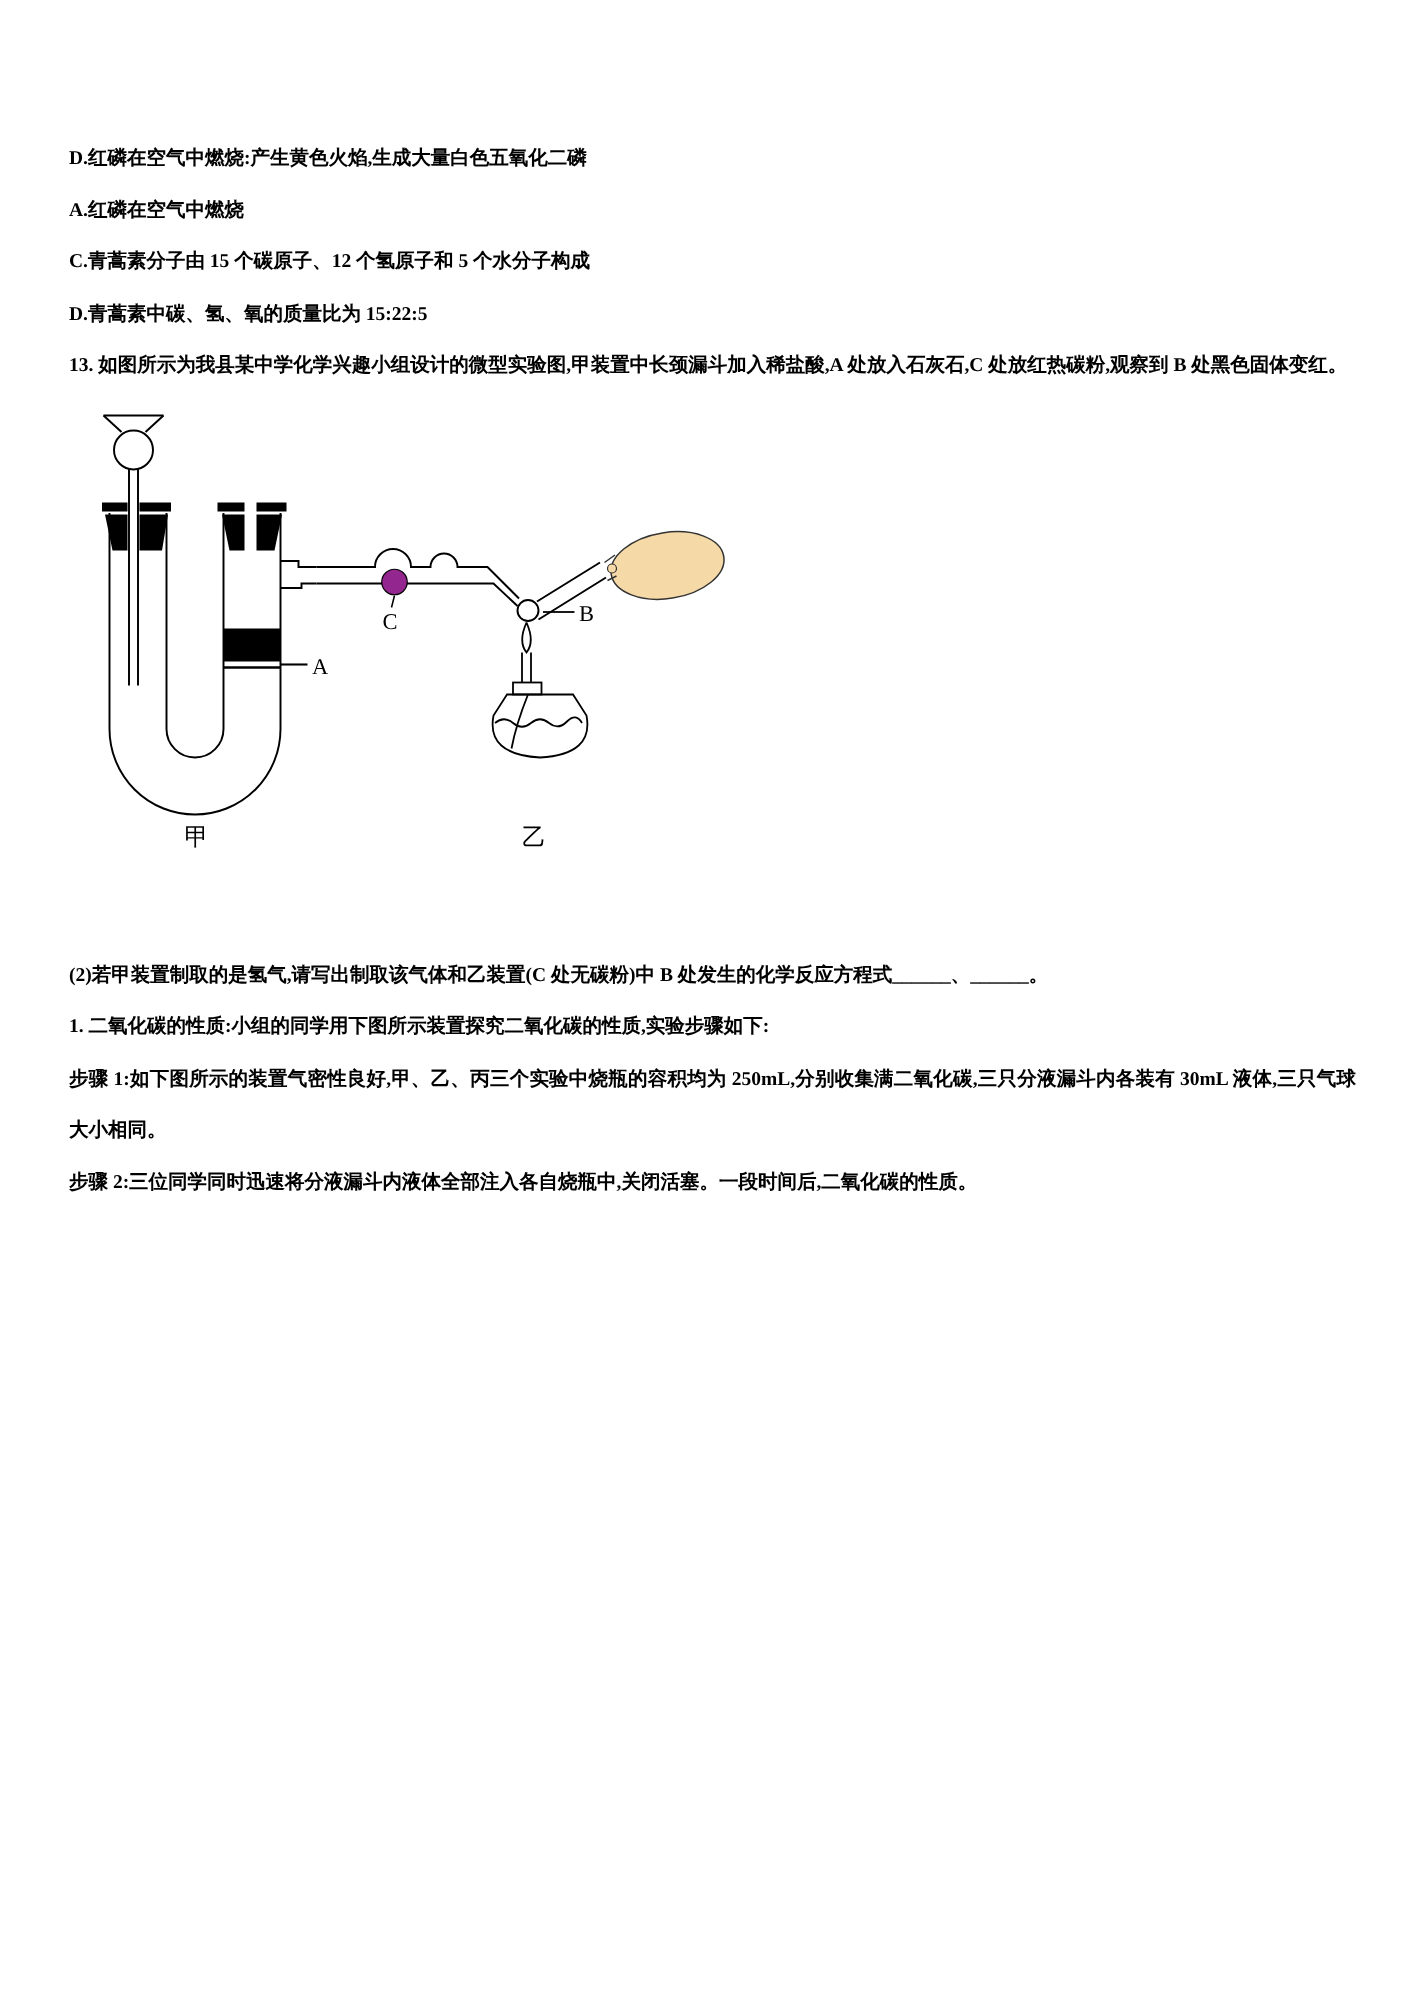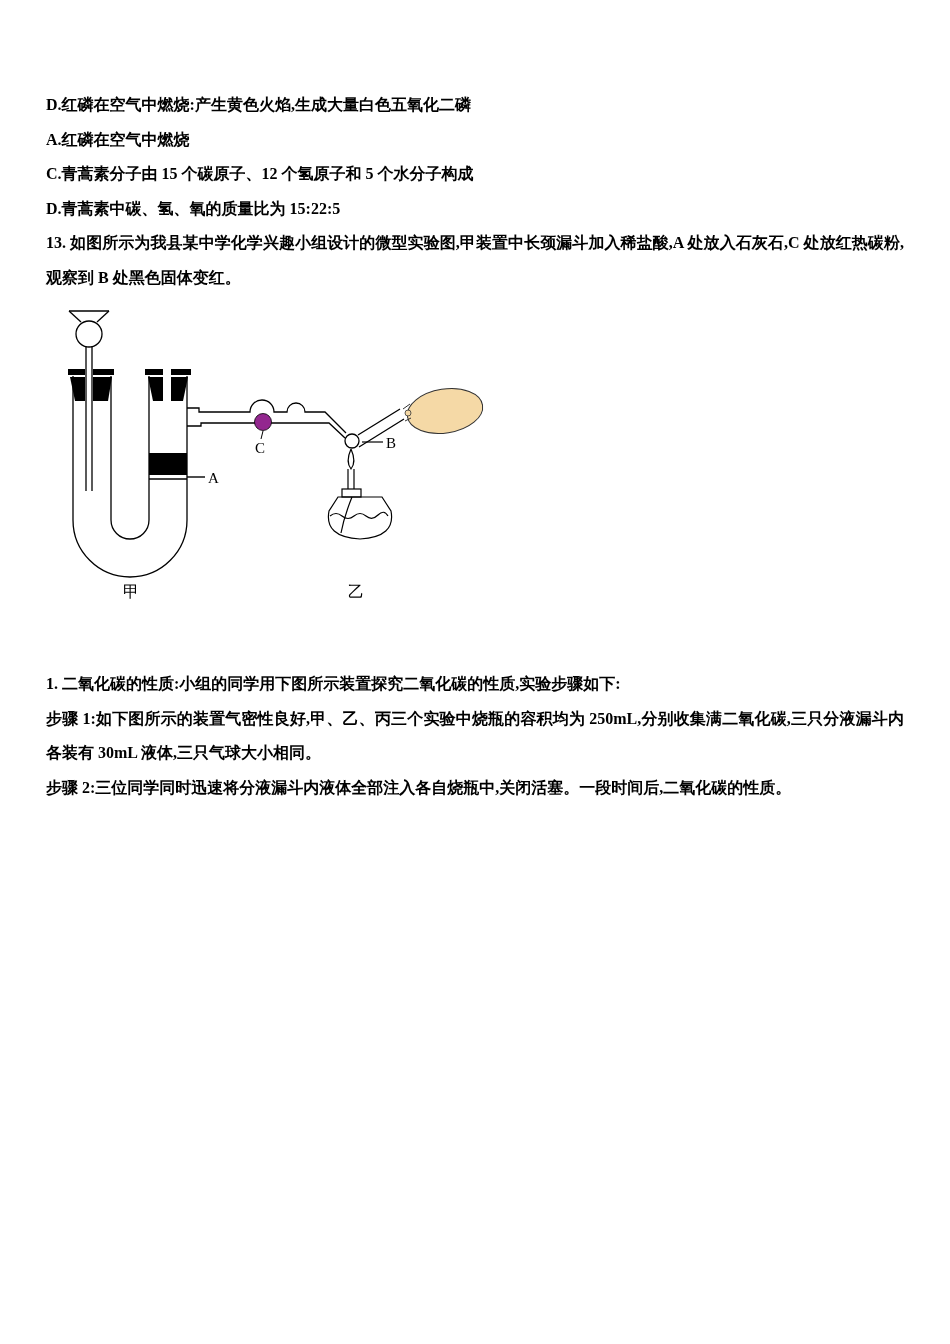--- a/index.html
+++ b/index.html
@@ -6,21 +6,21 @@
   body{
     width:950px;height:1344px;
     background:#ffffff;color:#000;
     font-family:"Liberation Serif","DejaVu Serif",serif;
     font-weight:700;
     position:relative;overflow:hidden;
   }
   .page{padding:88px 46px 0 46px;}
   p{
     margin:0;
-    font-size:16px;
+    font-size:13px;
     line-height:34.5px;
     white-space:pre-wrap;
     text-align:justify;
   }
   .diagram{
     display:block;
     margin:10px 0 62px 2px;
   }
   .diagram text{
     font-family:"Liberation Serif","DejaVu Serif",serif;
@@ -107,18 +107,19 @@
     <g>
       <ellipse cx="397" cy="106" rx="38" ry="22" transform="rotate(-9 397 106)" stroke="#333" stroke-width="1" fill="#f5d9a6"></ellipse>
       <path d="M355,104 L362,99 M357,116 L363,113" stroke="#333" stroke-width="1" fill="none"></path>
       <circle cx="360" cy="108" r="3" fill="#f5d9a6" stroke="#333" stroke-width="0.8"></circle>
     </g>
 
     <text class="cjk" x="75" y="292">甲</text>
     <text class="cjk" x="300" y="292">乙</text>
   </svg>
 
+  <p>(2)若甲装置制取的是氢气,请写出制取该气体和乙装置(C 处无碳粉)中 B 处发生的化学反应方程式______、______。</p>
 
   <p>1. 二氧化碳的性质:小组的同学用下图所示装置探究二氧化碳的性质,实验步骤如下:</p>
   <p>步骤 1:如下图所示的装置气密性良好,甲、乙、丙三个实验中烧瓶的容积均为 250mL,分别收集满二氧化碳,三只分液漏斗内各装有 30mL 液体,三只气球大小相同。</p>
   <p>步骤 2:三位同学同时迅速将分液漏斗内液体全部注入各自烧瓶中,关闭活塞。一段时间后,二氧化碳的性质。</p>
 
 </div>
 
 </body></html>

